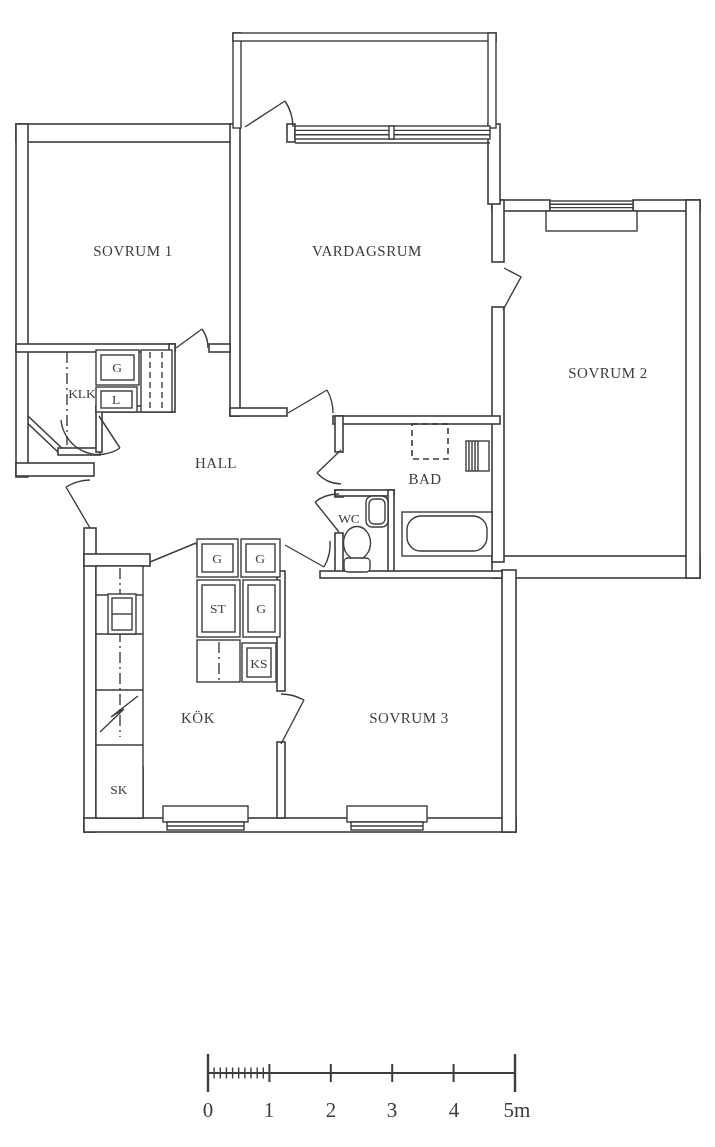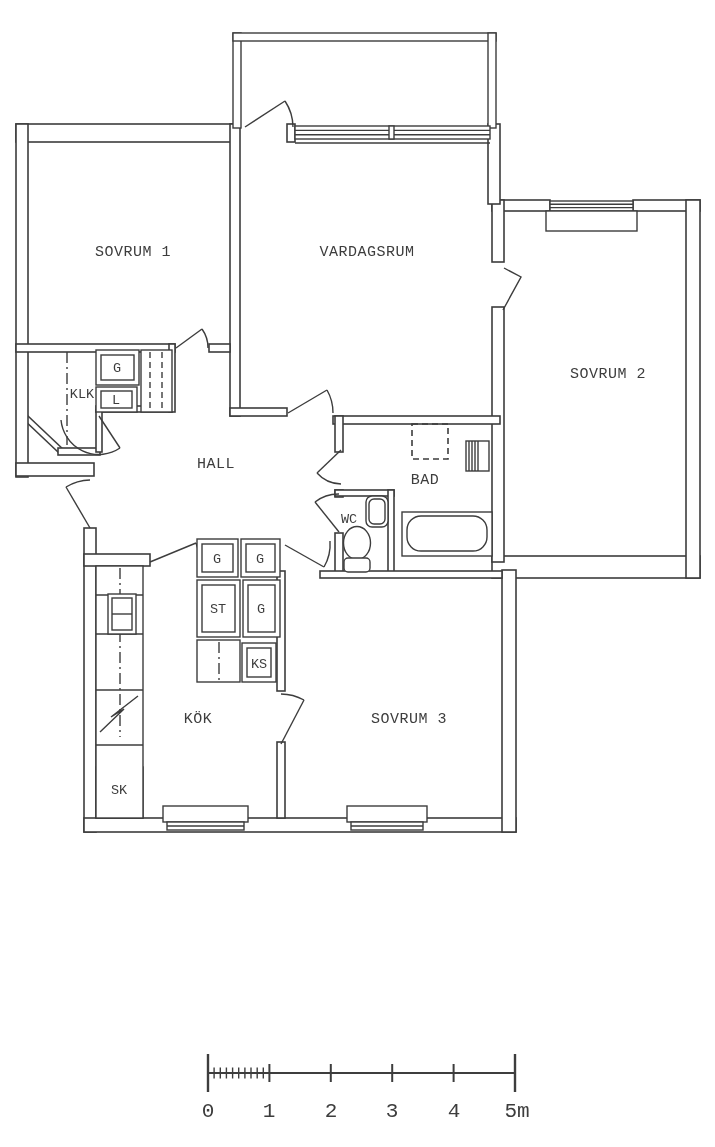--- a/index.html
+++ b/index.html
@@ -1,17 +1,17 @@
 <!DOCTYPE html>
 <html><head>
 <meta charset="utf-8">
 <style>
   html,body{margin:0;padding:0;background:#ffffff;}
   .canvas{position:relative;width:715px;height:1147px;background:#ffffff;overflow:hidden;
-          font-family:Liberation Mono, monospace;}
+          font-family:Liberation Serif, serif;}
   svg{position:absolute;left:0;top:0;}
   .wall{fill:#ffffff;stroke:#3d3d3d;stroke-width:1.6;}
   .thin{fill:#ffffff;stroke:#3d3d3d;stroke-width:1.4;}
   .ln{stroke:#3d3d3d;stroke-width:1.4;fill:none;}
   .ln2{stroke:#3d3d3d;stroke-width:1.6;fill:none;}
   .dashed{stroke-dasharray:6 4;}
   .dashdot{stroke-dasharray:11 4 2 4;}
   .wcore{stroke:#ffffff;stroke-width:4;fill:none;}
   .wblack{stroke:#3d3d3d;stroke-width:7.2;fill:none;}
   text{fill:#3d3d3d;}

